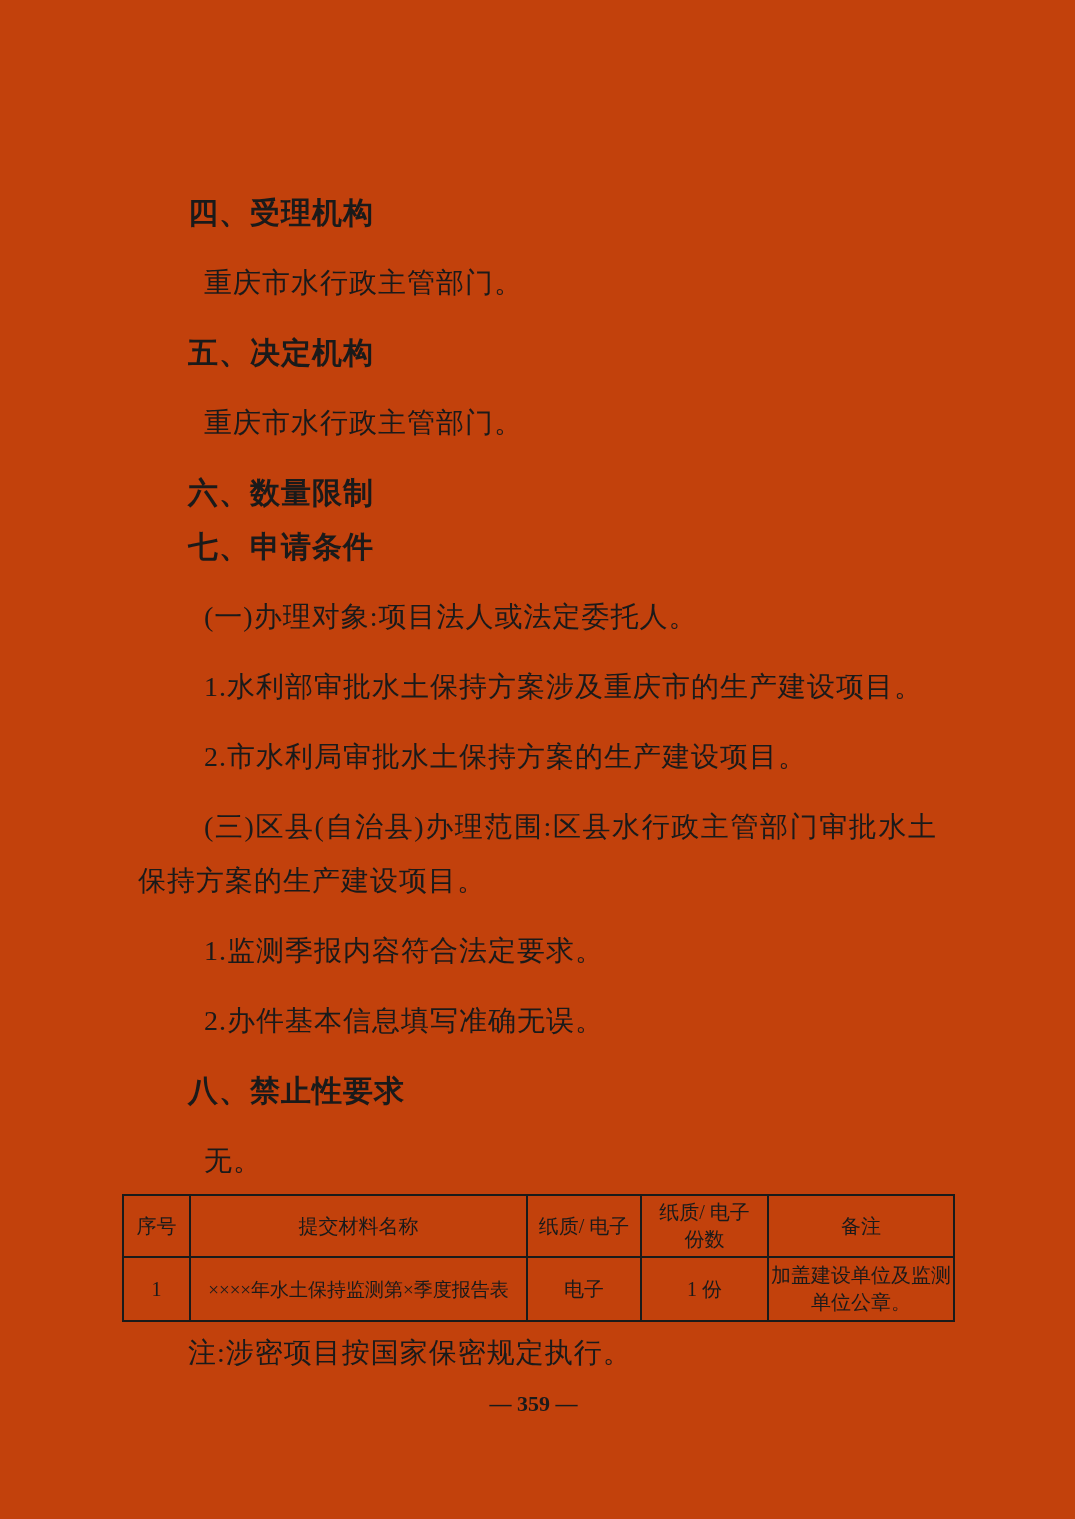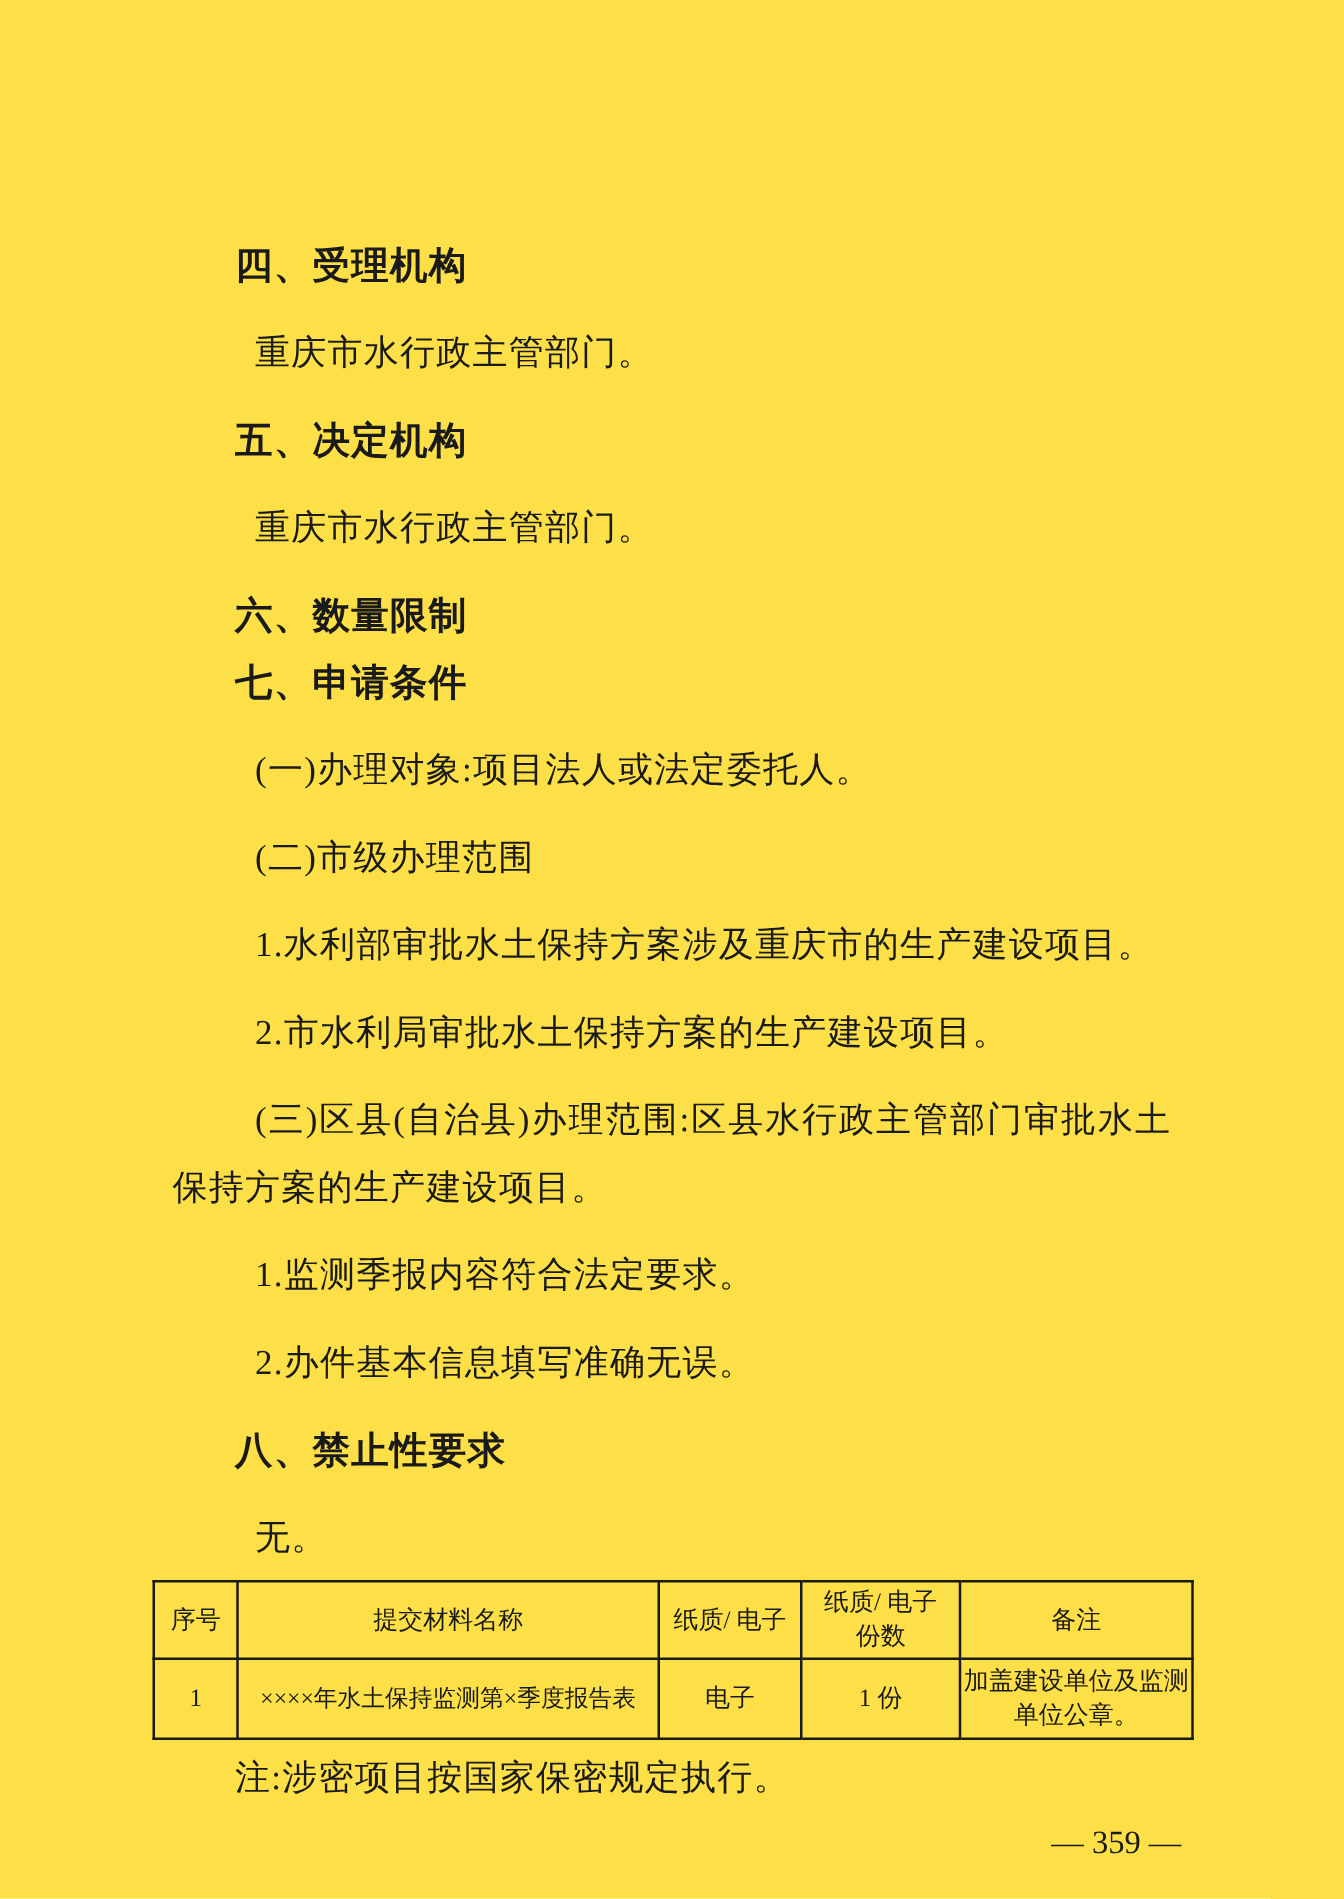--- a/index.html
+++ b/index.html
@@ -1,19 +1,19 @@
 <!DOCTYPE html>
 <html><head>
 <meta charset="utf-8">
 <style>
   html, body { margin: 0; padding: 0; }
   .page {
     width: 1075px;
     height: 1519px;
-    background: #fde047;
+    background: #c2410c;
     position: relative;
     overflow: hidden;
     color: #1a1a1a;
   }
   .content {
     position: absolute;
     left: 122px;
     top: 186px;
     width: 831px;
   }
@@ -70,41 +70,41 @@
   .note {
     font-family: "Liberation Serif", serif;
     font-size: 28px;
     line-height: 54px;
     letter-spacing: 1px;
     text-indent: 66px;
     margin: 4px 0 0 0;
   }
   .pagenum {
     font-family: "Liberation Serif", serif;
-    font-size: 26px;
+    font-size: 22px;
     line-height: 40px;
-    text-align: right;
+    text-align: center;
     padding-right: 8px;
     margin: 4px 0 0 0;
+    font-weight: bold;
   }
 </style>
 </head>
 <body>
 
 <div class="page">
   <div class="content">
 
     <p class="h">四、受理机构</p>
     <p class="p">重庆市水行政主管部门。</p>
     <p class="h">五、决定机构</p>
     <p class="p">重庆市水行政主管部门。</p>
     <p class="h">六、数量限制</p>
     <p class="h">七、申请条件</p>
     <p class="p">(一)办理对象:项目法人或法定委托人。</p>
-    <p class="p">(二)市级办理范围</p>
     <p class="p">1.水利部审批水土保持方案涉及重庆市的生产建设项目。</p>
     <p class="p">2.市水利局审批水土保持方案的生产建设项目。</p>
     <p class="p">(三)区县(自治县)办理范围:区县水行政主管部门审批水土保持方案的生产建设项目。</p>
     <p class="p">1.监测季报内容符合法定要求。</p>
     <p class="p">2.办件基本信息填写准确无误。</p>
     <p class="h">八、禁止性要求</p>
     <p class="p">无。</p>
 
     <table class="materials">
       <colgroup>

